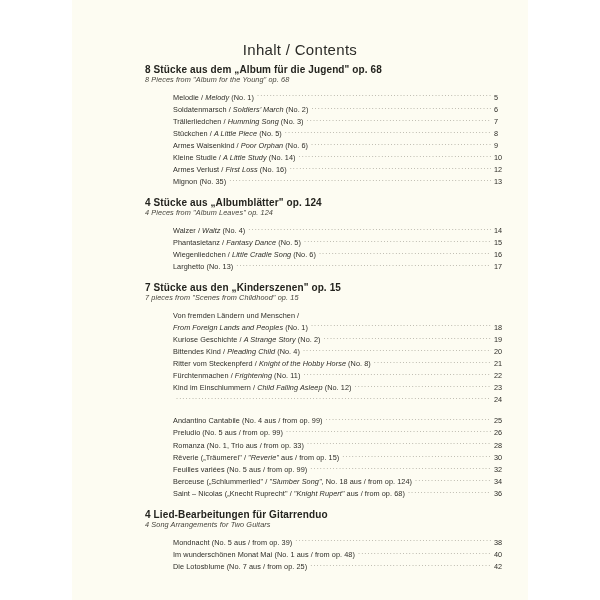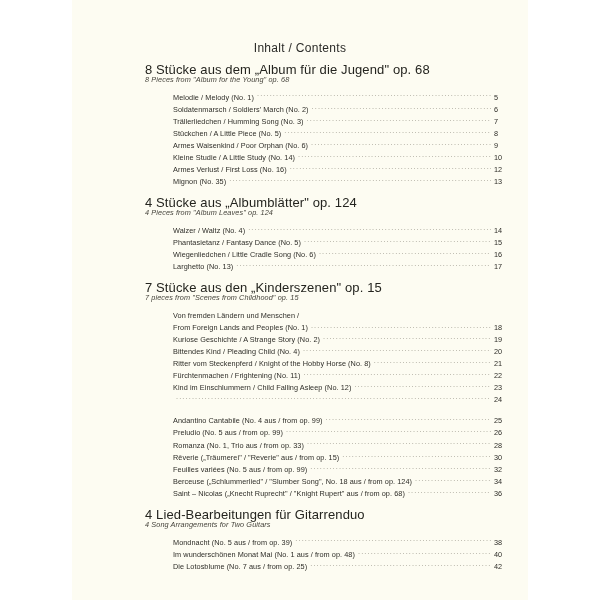--- a/index.html
+++ b/index.html
@@ -29,40 +29,40 @@
     width: 456px;
     height: 600px;
     padding: 0;
   }
   .page-title {
     position: absolute;
     left: 0;
     top: 41px;
     width: 456px;
     text-align: center;
-    font-size: 12px;
+    font-size: 15px;
     letter-spacing: 0.3px;
     color: #2b2b28;
     font-weight: 400;
   }
   .toc {
     position: absolute;
     left: 0;
     top: 64px;
     width: 456px;
   }
   .section {
     margin-bottom: 9px;
   }
   .section-head {
     margin-left: 73px;
   }
   .sec-de {
-    font-size: 13px;
-    font-weight: normal;
+    font-size: 10px;
+    font-weight: bold;
     color: #24241f;
     letter-spacing: 0.12px;
     line-height: 11px;
     white-space: nowrap;
   }
   .sec-en {
     font-size: 7.3px;
     font-style: italic;
     color: #46443c;
     letter-spacing: 0.1px;
@@ -84,28 +84,28 @@
   }
   .entry.two-line {
     display: block;
   }
   .entry .line1 {
     display: block;
     white-space: nowrap;
   }
   .entry .line2 {
     display: flex;
-    align-items: center;
+    align-items: flex-start;
   }
   .entry-title {
     white-space: nowrap;
     flex: 0 0 auto;
   }
   .entry-title .de { font-style: normal; }
-  .entry-title .en { }
+  .entry-title .en { font-style: italic; }
   .leader {
     flex: 1 1 auto;
     min-width: 6px;
     margin: 0 3px 0 3px;
     position: relative;
     overflow: hidden;
     height: 7px;
   }
   .leader::after {
     content: "..............................................................................................................................................................";

